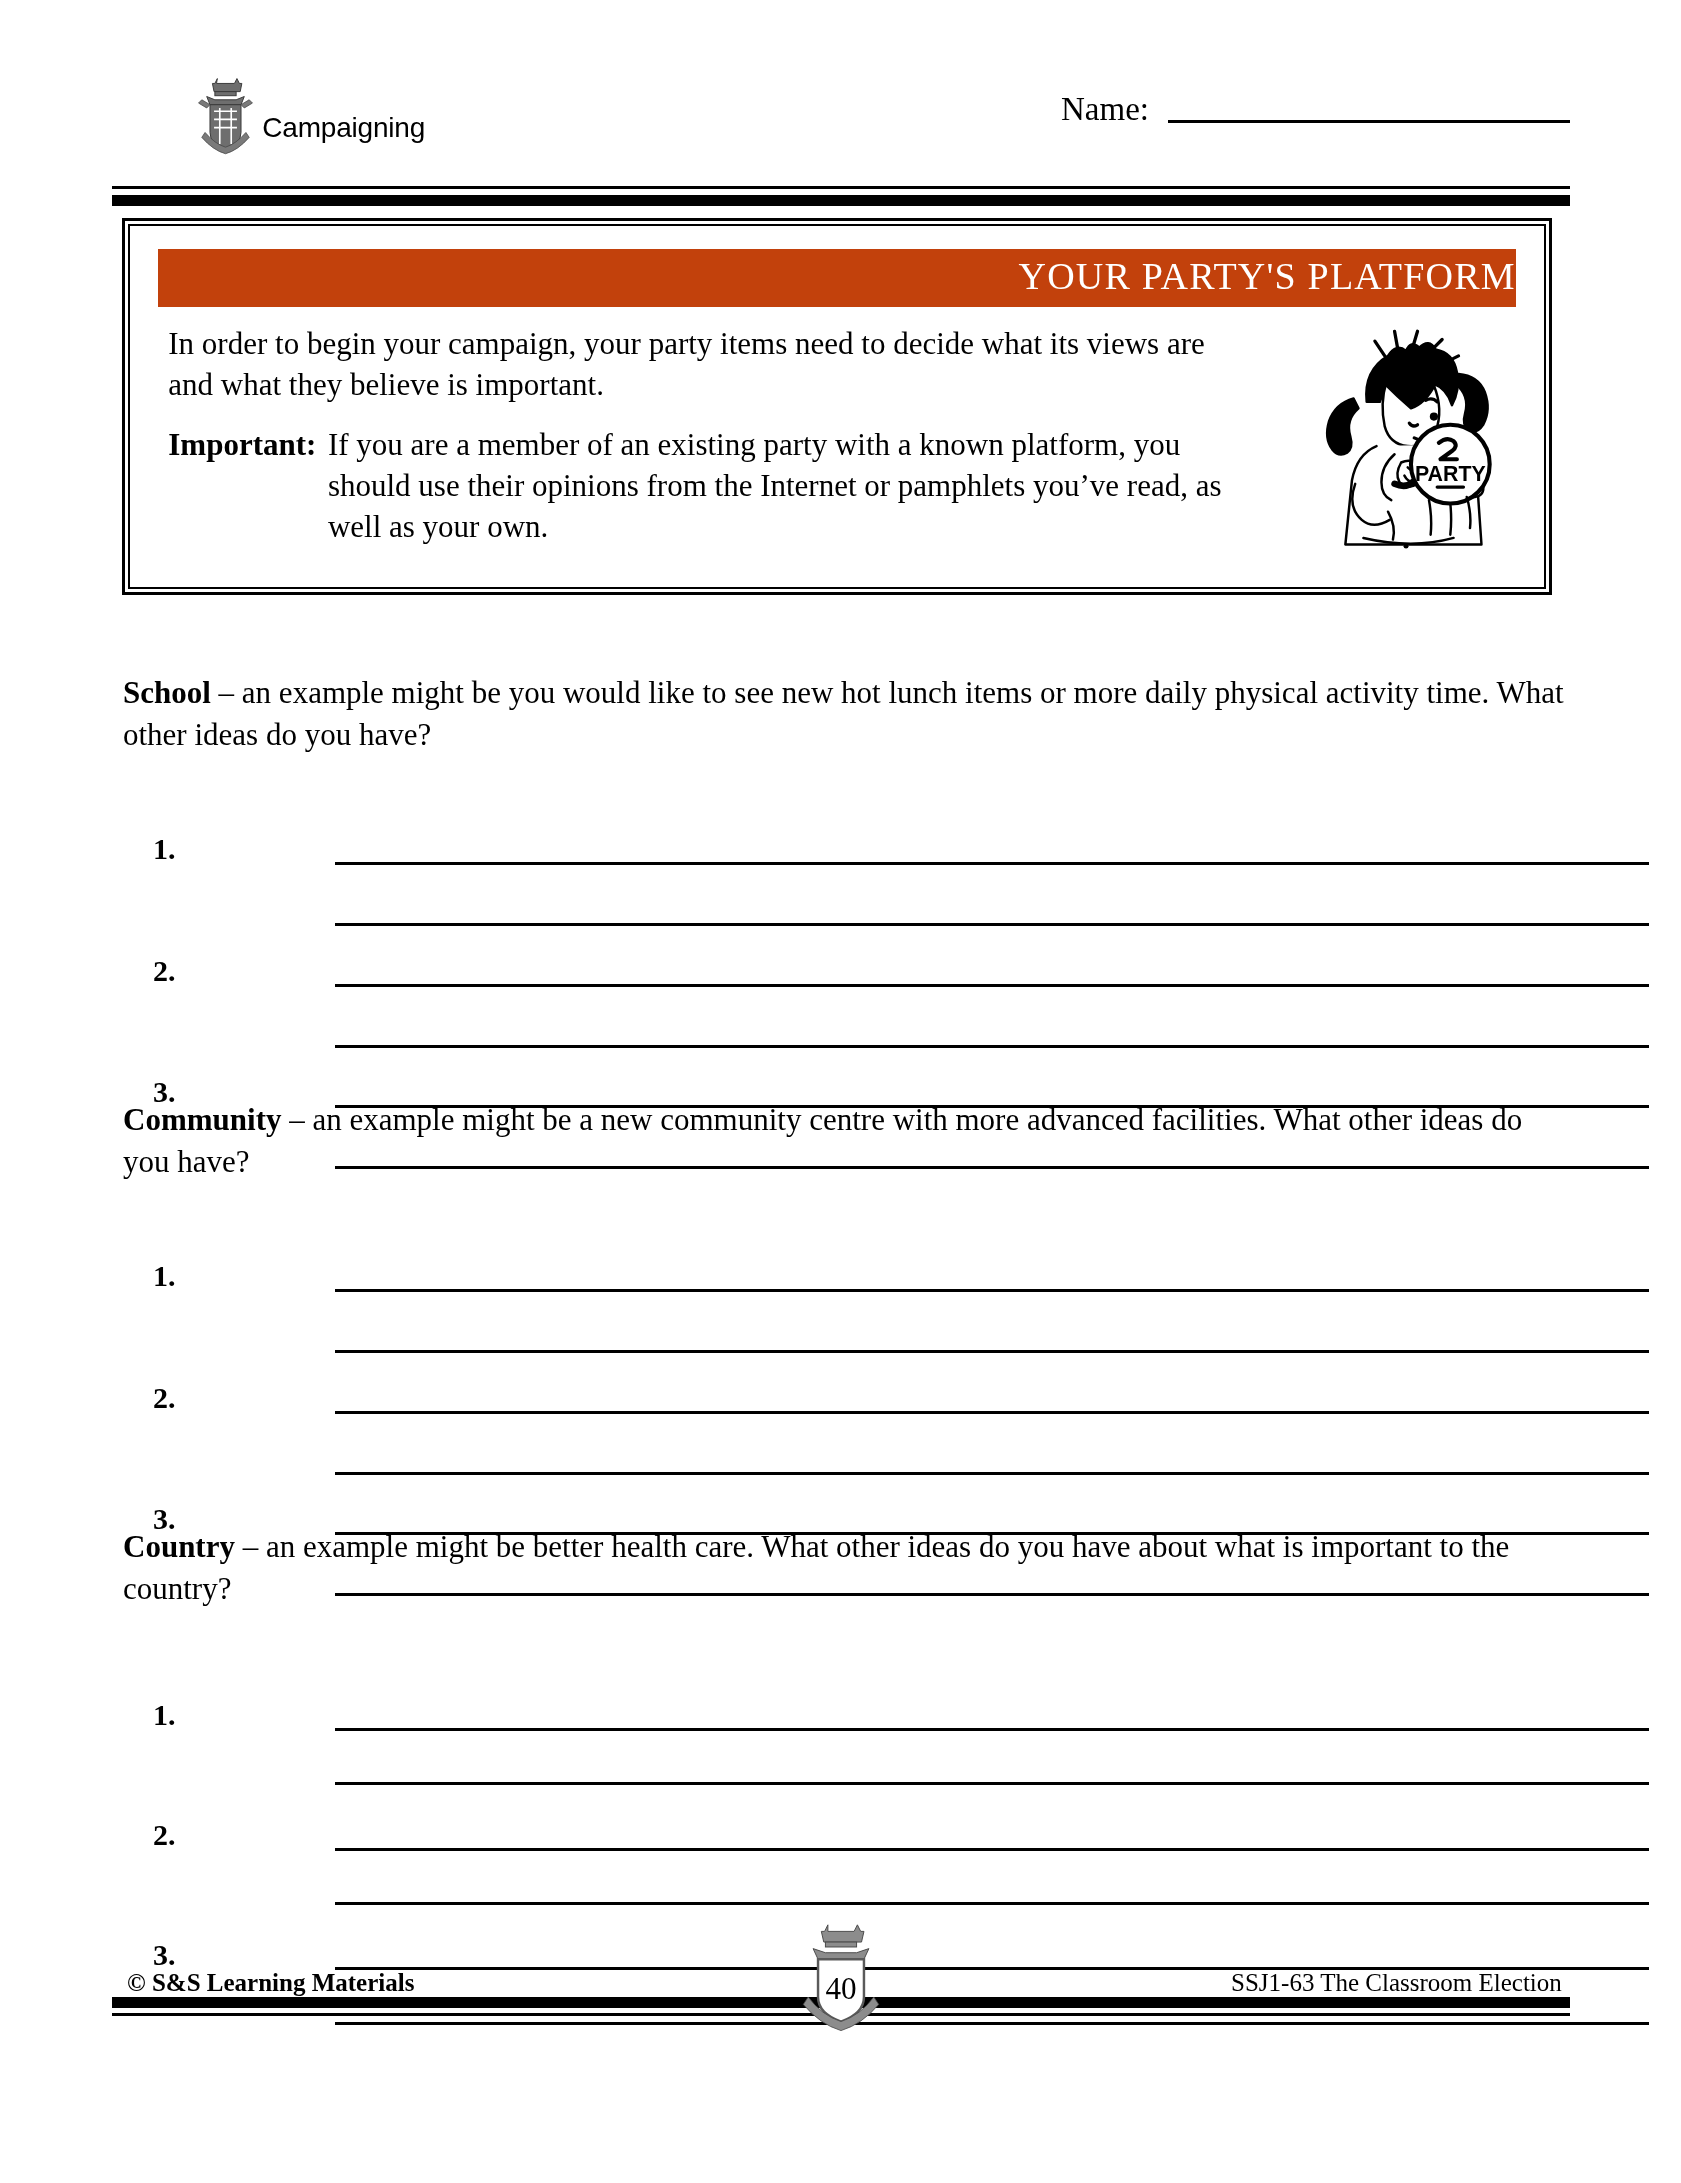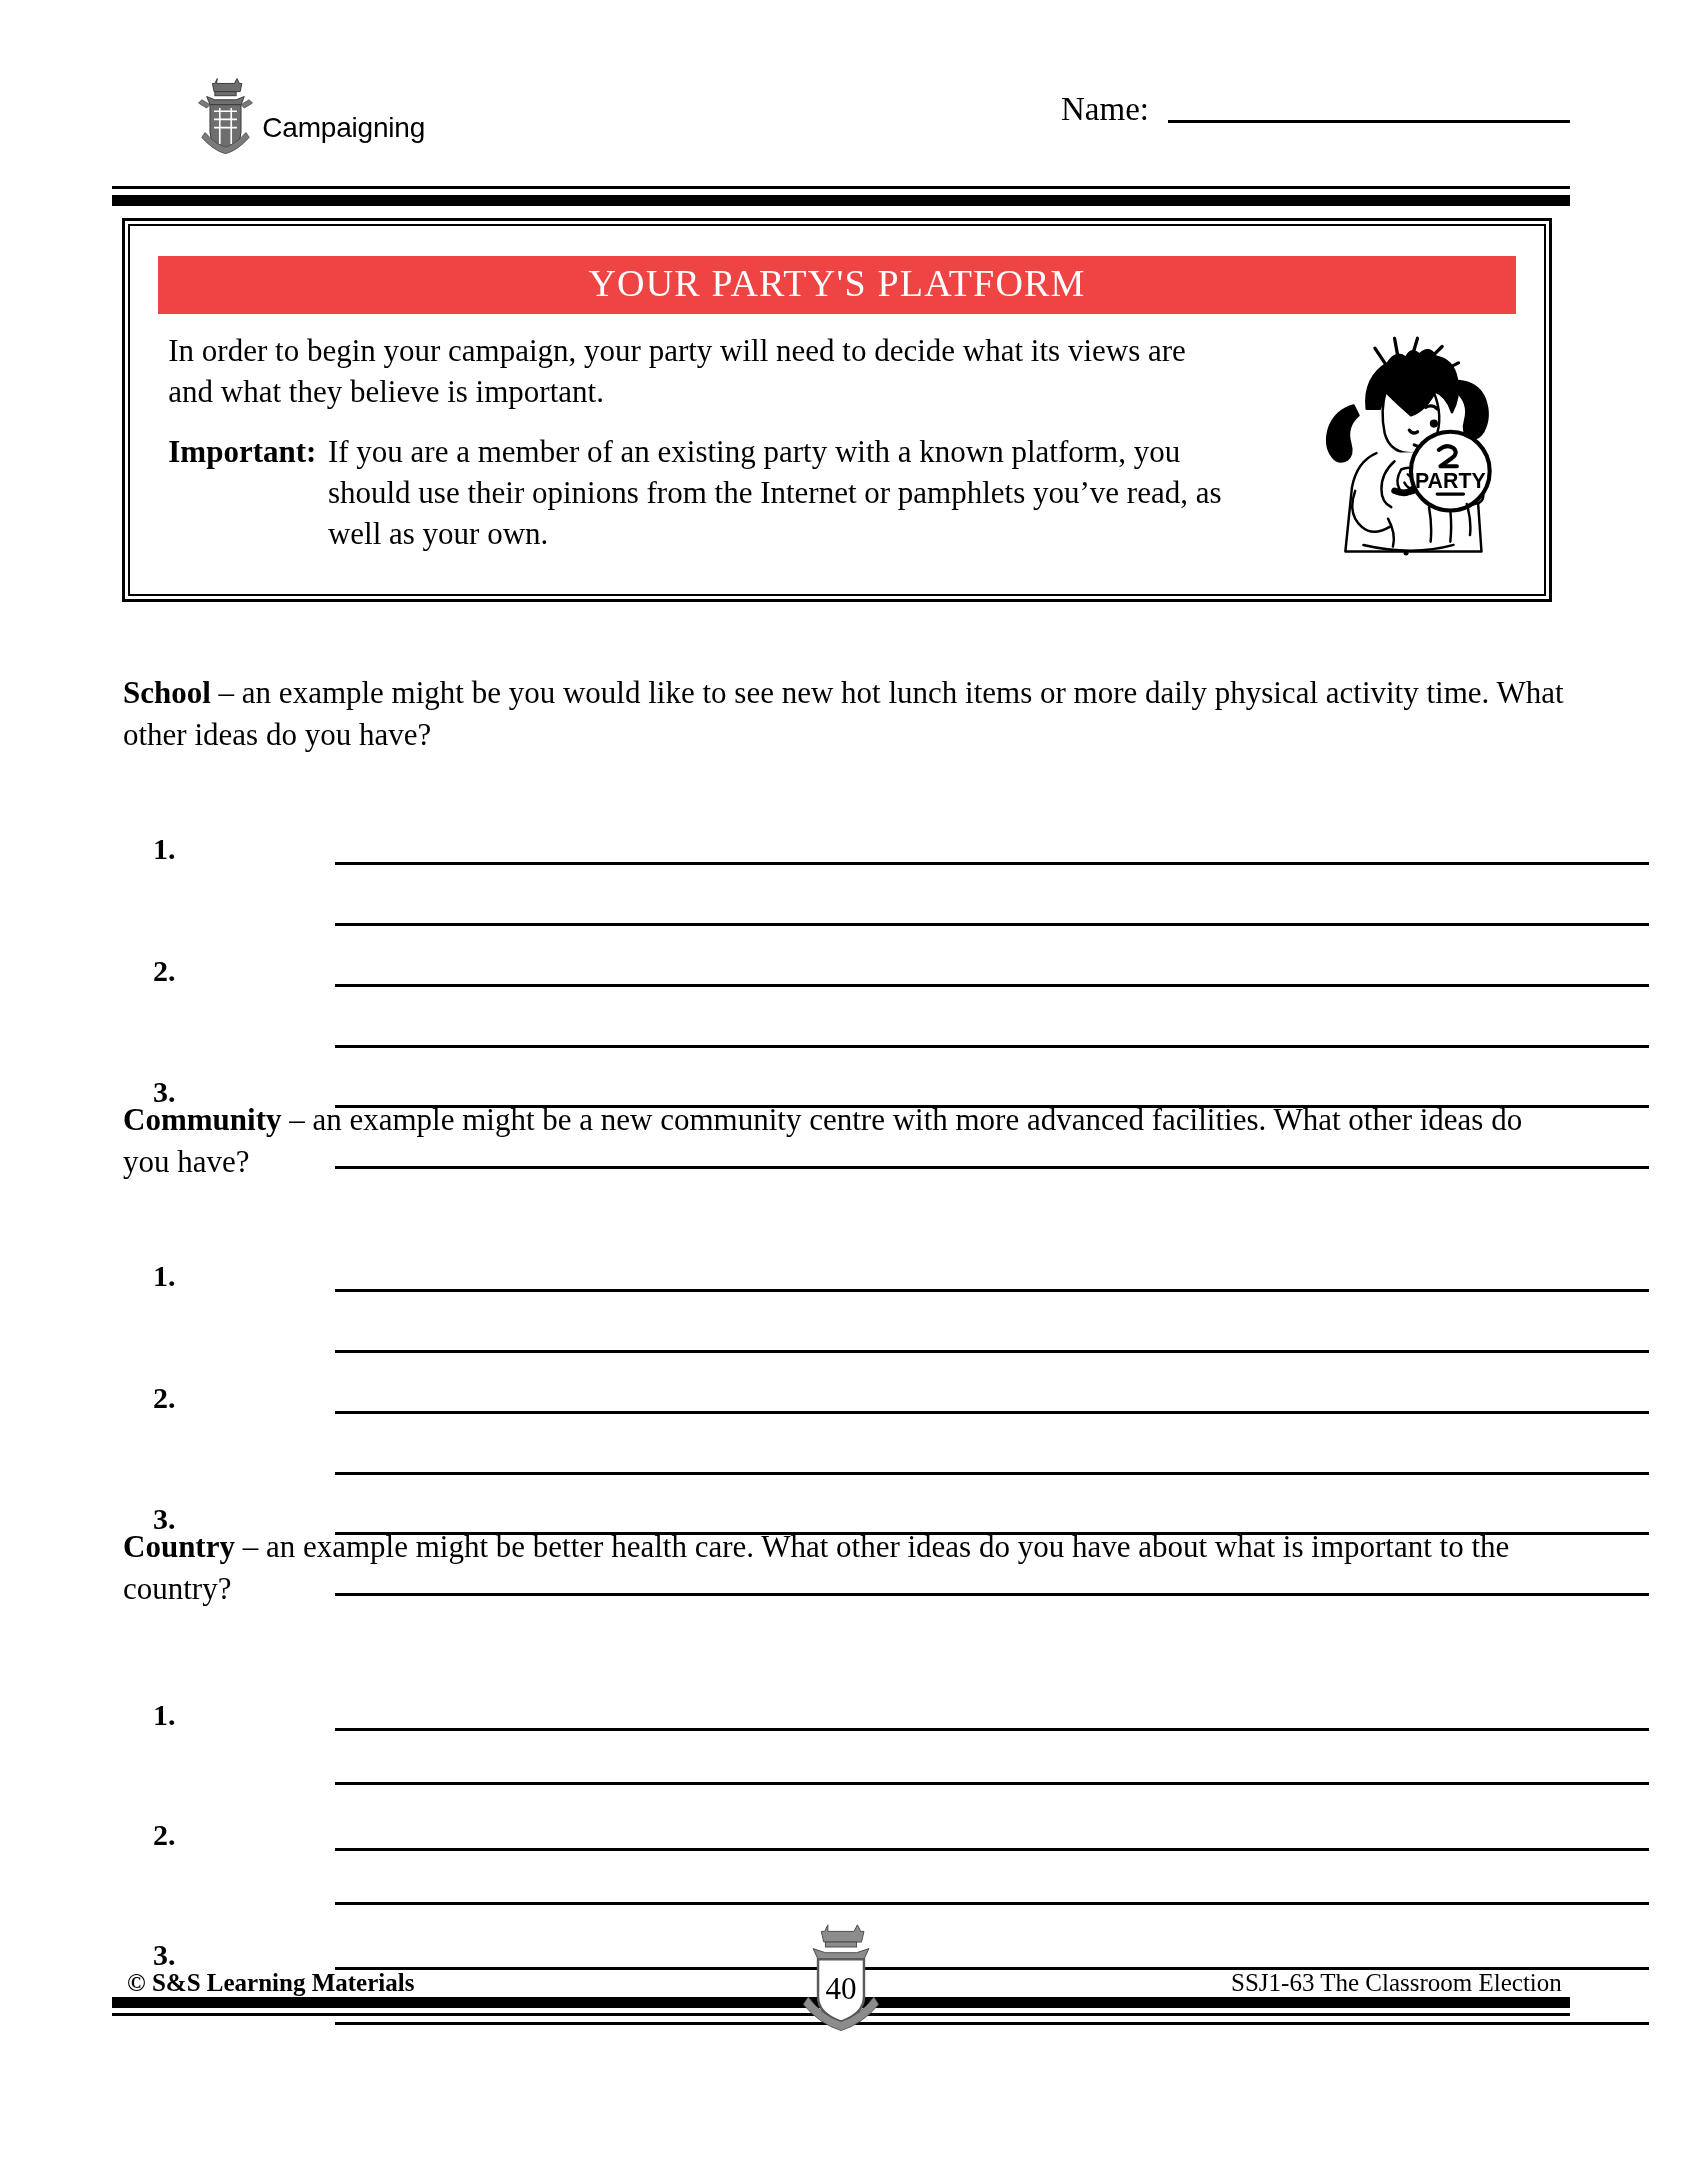--- a/index.html
+++ b/index.html
@@ -92,25 +92,25 @@
     border: 3.3px solid #000;
     box-sizing: border-box;
   }
   .platform-inner {
     border: 2.5px solid #000;
     margin: 3.3px;
     padding: 11.5px 18px 21.3px 18px;
     position: relative;
   }
   .banner {
-    background: #ef4444;
+    background: #c2410c;
     color: #fff;
-    text-align: center;
+    text-align: right;
     padding: 8.2px 0 10px 0;
-    margin: 18px 10px 13px 10px;
+    margin: 11px 10px 13px 10px;
   }
   .banner-text {
     font-family: "Liberation Serif", serif;
     font-size: 38px;
     font-weight: 400;
     letter-spacing: 1.2px;
     line-height: 1.05;
   }
   .box-body {
     position: relative;
@@ -308,21 +308,21 @@
             <path d="M162 146 q10 -8 18 -2 q6 6 -2 12 l-14 10 h20" stroke-width="5"></path>
             <text x="176" y="192" font-family="Liberation Sans, sans-serif" font-size="26" font-weight="bold" text-anchor="middle" fill="#000" stroke="none">PARTY</text>
             <path d="M160 200 h32" stroke-width="4"></path>
 
             <path d="M150 216 q4 22 2 42 M176 220 q2 20 0 38 M196 212 q6 20 4 38" stroke-width="3"></path>
             <path d="M100 230 q10 18 6 34" stroke-width="3"></path>
             <circle cx="122" cy="272" r="3" fill="#000" stroke="none"></circle>
           </g>
         </svg>
 
-        <p class="para">In order to begin your campaign, your party will need to decide what its views are and what they believe is important.</p>
+        <p class="para">In order to begin your campaign, your party items need to decide what its views are and what they believe is important.</p>
 
         <div class="important-row">
           <span class="important-label">Important:</span>
           <span class="important-text">If you are a member of an existing party with a known platform, you should use their opinions from the Internet or pamphlets you’ve read, as well as your own.</span>
         </div>
 
       </div>
     </div>
   </div>
 

